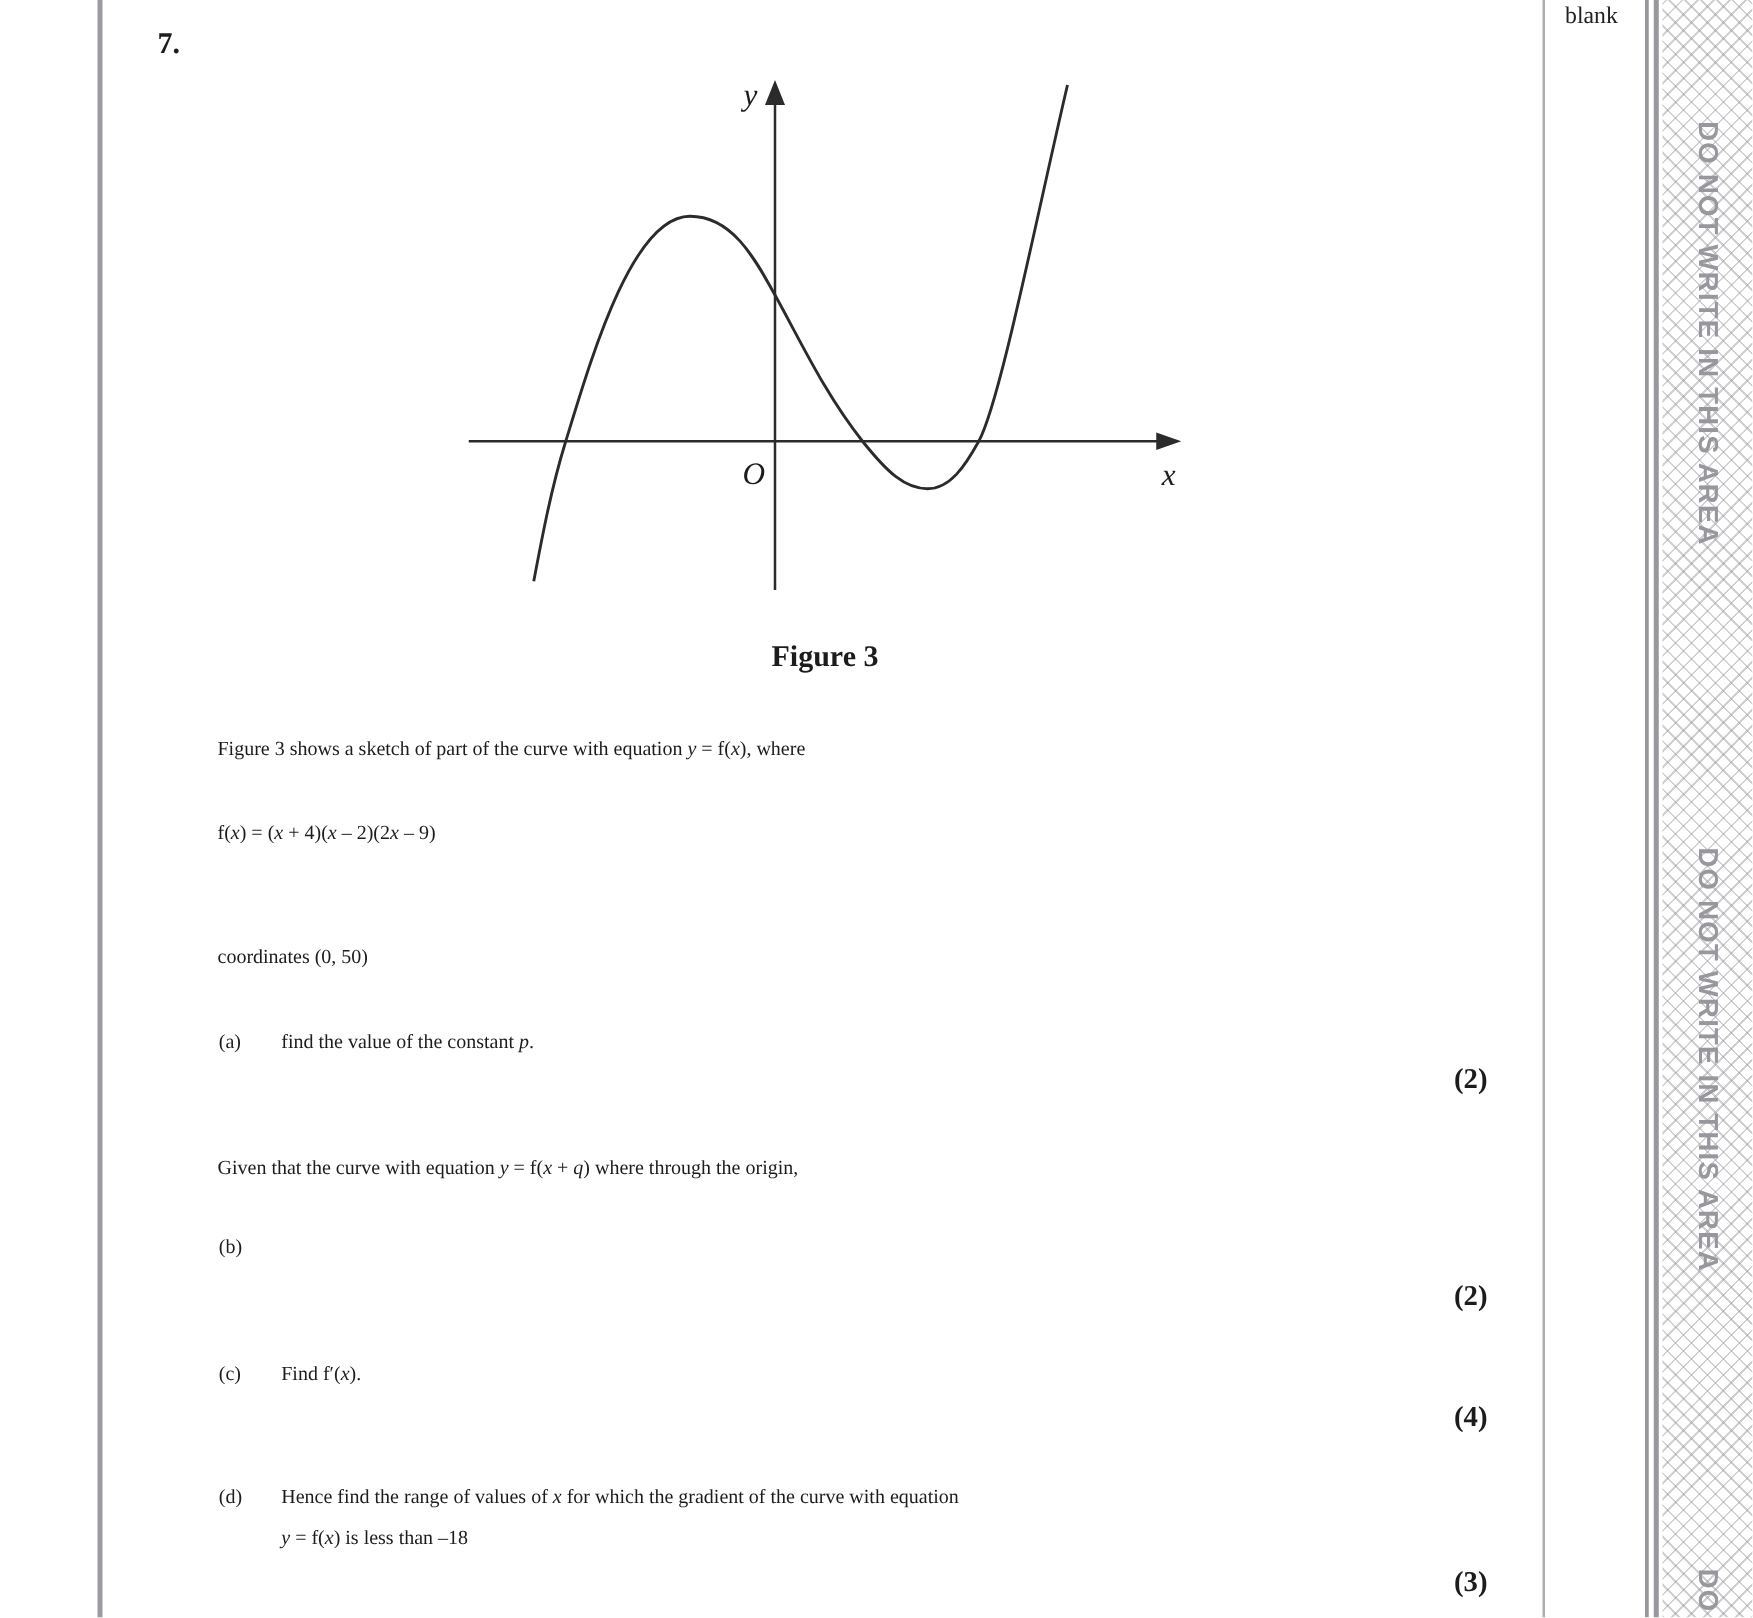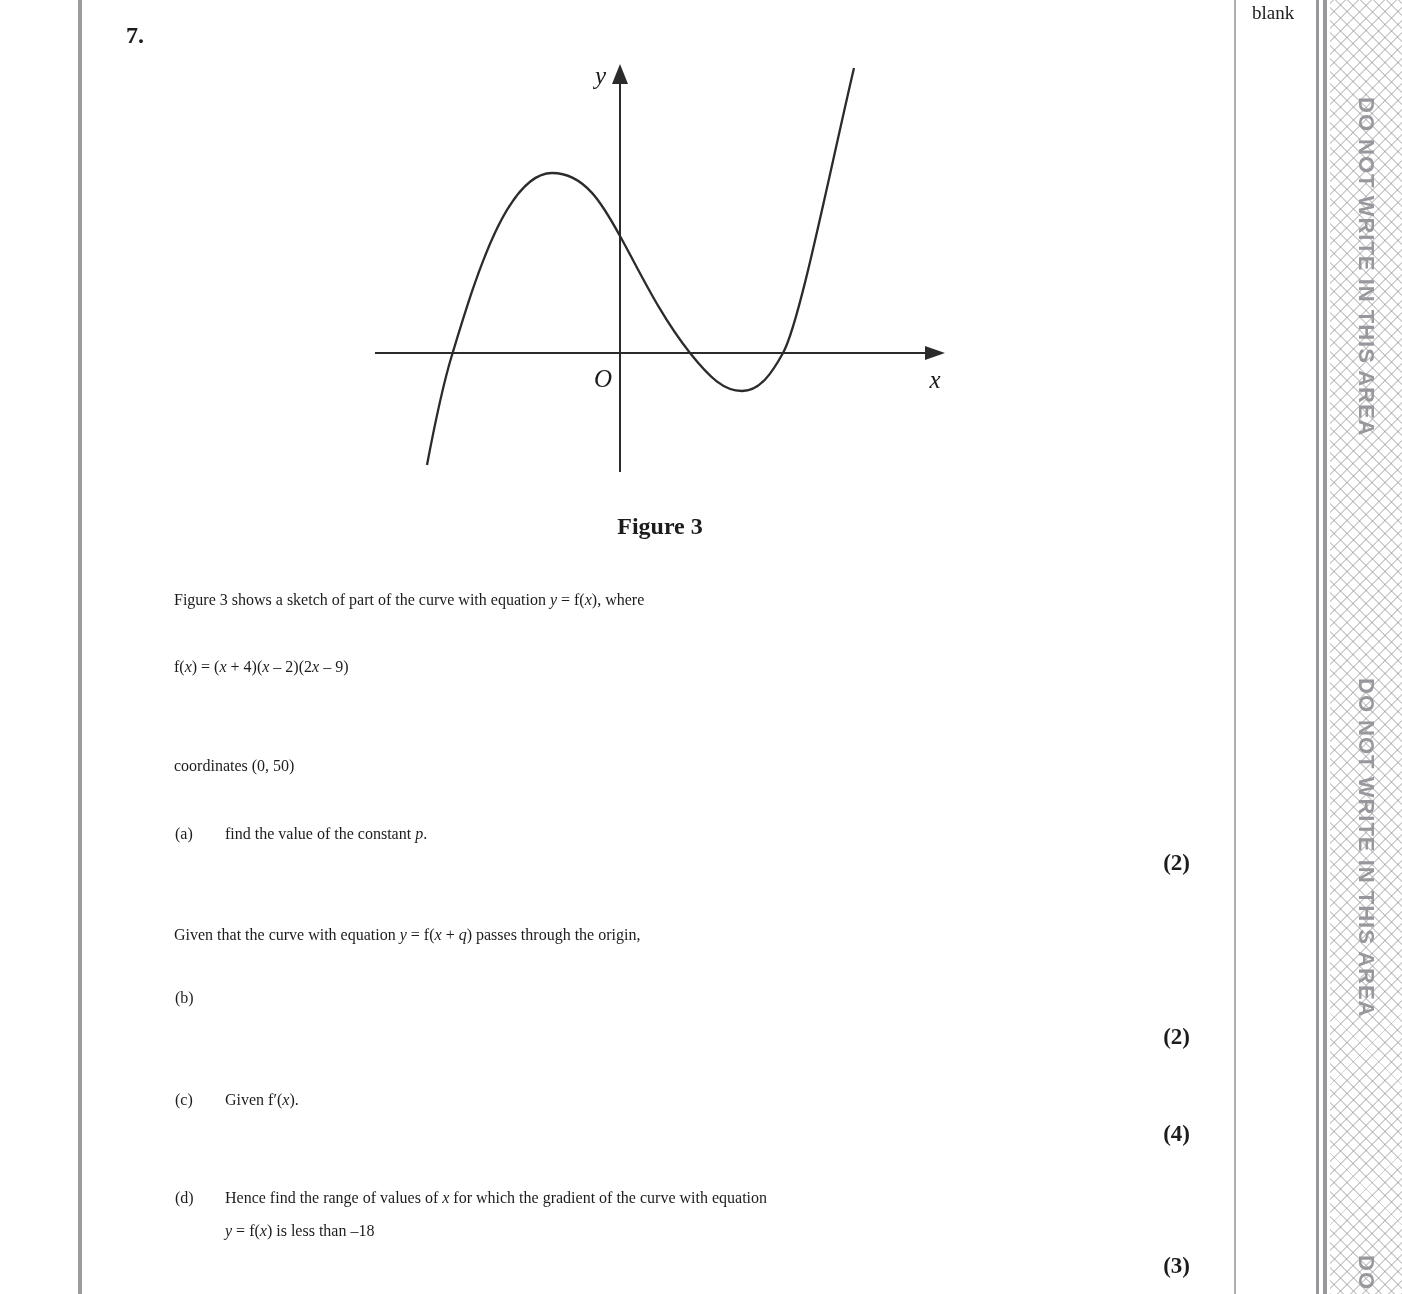--- a/index.html
+++ b/index.html
@@ -94,30 +94,30 @@
 <div class="abs para equation"><span>f(</span><i>x</i><span>) = (</span><i>x</i><span> + 4)(</span><i>x</i><span> – 2)(2</span><i>x</i><span> – 9)</span></div>
 
 <div class="abs para given-p"><br><span><span>coordinates (0, 50)</span></span></div>
 
 <div class="abs para part part-a">
   <span class="plabel">(a)</span>
   <span><span>find the value of the constant </span><i>p</i><span>.</span></span>
 </div>
 <div class="abs marks marks-a">(2)</div>
 
-<div class="abs para given-q"><span>Given that the curve with equation </span><i>y</i><span> = f(</span><i>x</i><span> + </span><i>q</i><span>) passes through the origin,</span></div>
+<div class="abs para given-q"><span>Given that the curve with equation </span><i>y</i><span> = f(</span><i>x</i><span> + </span><i>q</i><span>) where through the origin,</span></div>
 
 <div class="abs para part part-b">
   <span class="plabel">(b)</span>
 </div>
 <div class="abs marks marks-b">(2)</div>
 
 <div class="abs para part part-c">
   <span class="plabel">(c)</span>
-  <span><span>Given f′(</span><i>x</i><span>).</span></span>
+  <span><span>Find f′(</span><i>x</i><span>).</span></span>
 </div>
 <div class="abs marks marks-c">(4)</div>
 
 <div class="abs para part part-d">
   <span class="plabel">(d)</span>
   <span><span>Hence find the range of values of </span><i>x</i><span> for which the gradient of the curve with equation</span></span><br>
   <span><i>y</i><span> = f(</span><i>x</i><span>) is less than –18</span></span>
 </div>
 <div class="abs marks marks-d">(3)</div>
 

